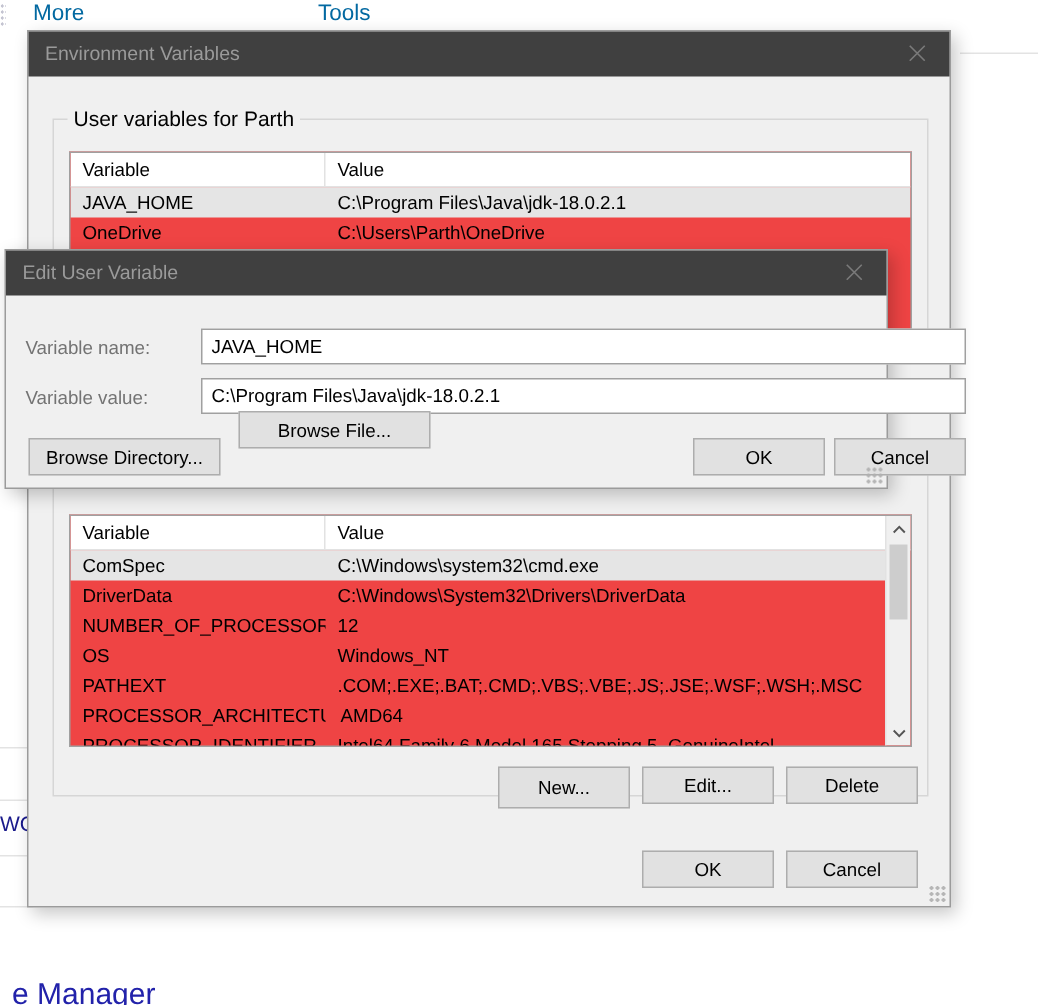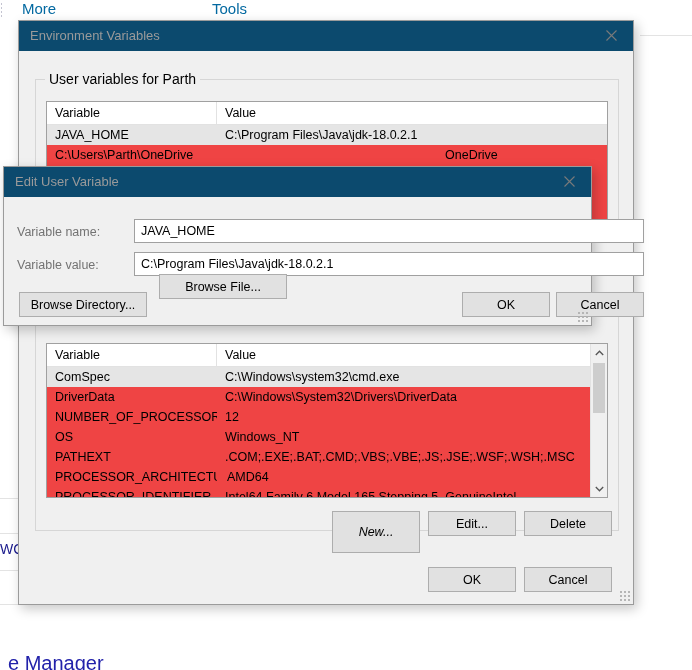--- a/index.html
+++ b/index.html
@@ -67,21 +67,21 @@
   
   .dialog {
     position: absolute;
     background: #f0f0f0;
     border: 1px solid #9b9b9b;
     box-shadow: 3px 4px 11px rgba(0,0,0,.22);
     box-sizing: border-box;
   }
   .dialog-titlebar {
     height: 30px;
-    background: #0c4a6e;
+    background: #404040;
     position: relative;
     box-sizing: border-box;
   }
   .dialog-title {
     position: absolute;
     left: 11px;
     top: 7px;
     font-size: 13px;
     color: #9a9a9a;
     white-space: nowrap;
@@ -270,22 +270,22 @@
     <div class="lv-header">
       <div class="lv-cell col-var" style="width:170px;">Variable</div>
       <div class="lv-cell" style="flex:1;">Value</div>
     </div>
     <div class="lv-body" id="user-rows">
         <div class="lv-row selected">
           <div class="lv-cell" style="width: 170px;">JAVA_HOME</div>
           <div class="lv-cell" style="flex: 1 1 0%;">C:\Program Files\Java\jdk-18.0.2.1</div>
         </div>
         <div class="lv-row">
+          <div class="lv-cell" style="width: 170px;">OneDrive</div>
           <div class="lv-cell" style="flex: 1 1 0%;">C:\Users\Parth\OneDrive</div>
-          <div class="lv-cell" style="width: 170px;">OneDrive</div>
         </div>
       </div>
   </div>
 
   <div class="groupbox" style="left:16px; top:288px; width:584px; height:222px;"></div>
 
   <div class="listview" style="left:27px; top:322px; width:562px; height:155px;">
     <div class="lv-header" style="padding-right:17px;">
       <div class="lv-cell col-var" style="width:170px;">Variable</div>
       <div class="lv-cell" style="flex:1;">Value</div>
@@ -329,21 +329,21 @@
       </div>
       <div class="vscroll-thumb" style="top:19px; height:50px;"></div>
       <div class="vscroll-arrow down">
         <svg width="9" height="6" viewBox="0 0 9 6">
             <path d="M0.8 1 L4.5 4.8 L8.2 1" stroke="#555" stroke-width="1.3" fill="none"></path>
           </svg>
       </div>
     </div>
   </div>
 
-  <div class="btn" style="left:313px; top:490px; width:88px; height:42px;font-style:italic;">New...</div>
+  <div class="btn" style="left:313px; top:490px; width:88px; height:28px;">New...</div>
   <div class="btn" style="left:409px; top:490px; width:88px; height:25px;">Edit...</div>
   <div class="btn" style="left:505px; top:490px; width:88px; height:25px;">Delete</div>
 
   <div class="btn" style="left:409px; top:546px; width:88px; height:25px;">OK</div>
   <div class="btn" style="left:505px; top:546px; width:88px; height:25px;">Cancel</div>
 
   <div class="resize-grip" style="right:2px; bottom:2px;"></div>
 </div>
 
 <div class="dialog" id="edit-dialog" style="left:3px; top:166px; width:589px; height:160px;">

